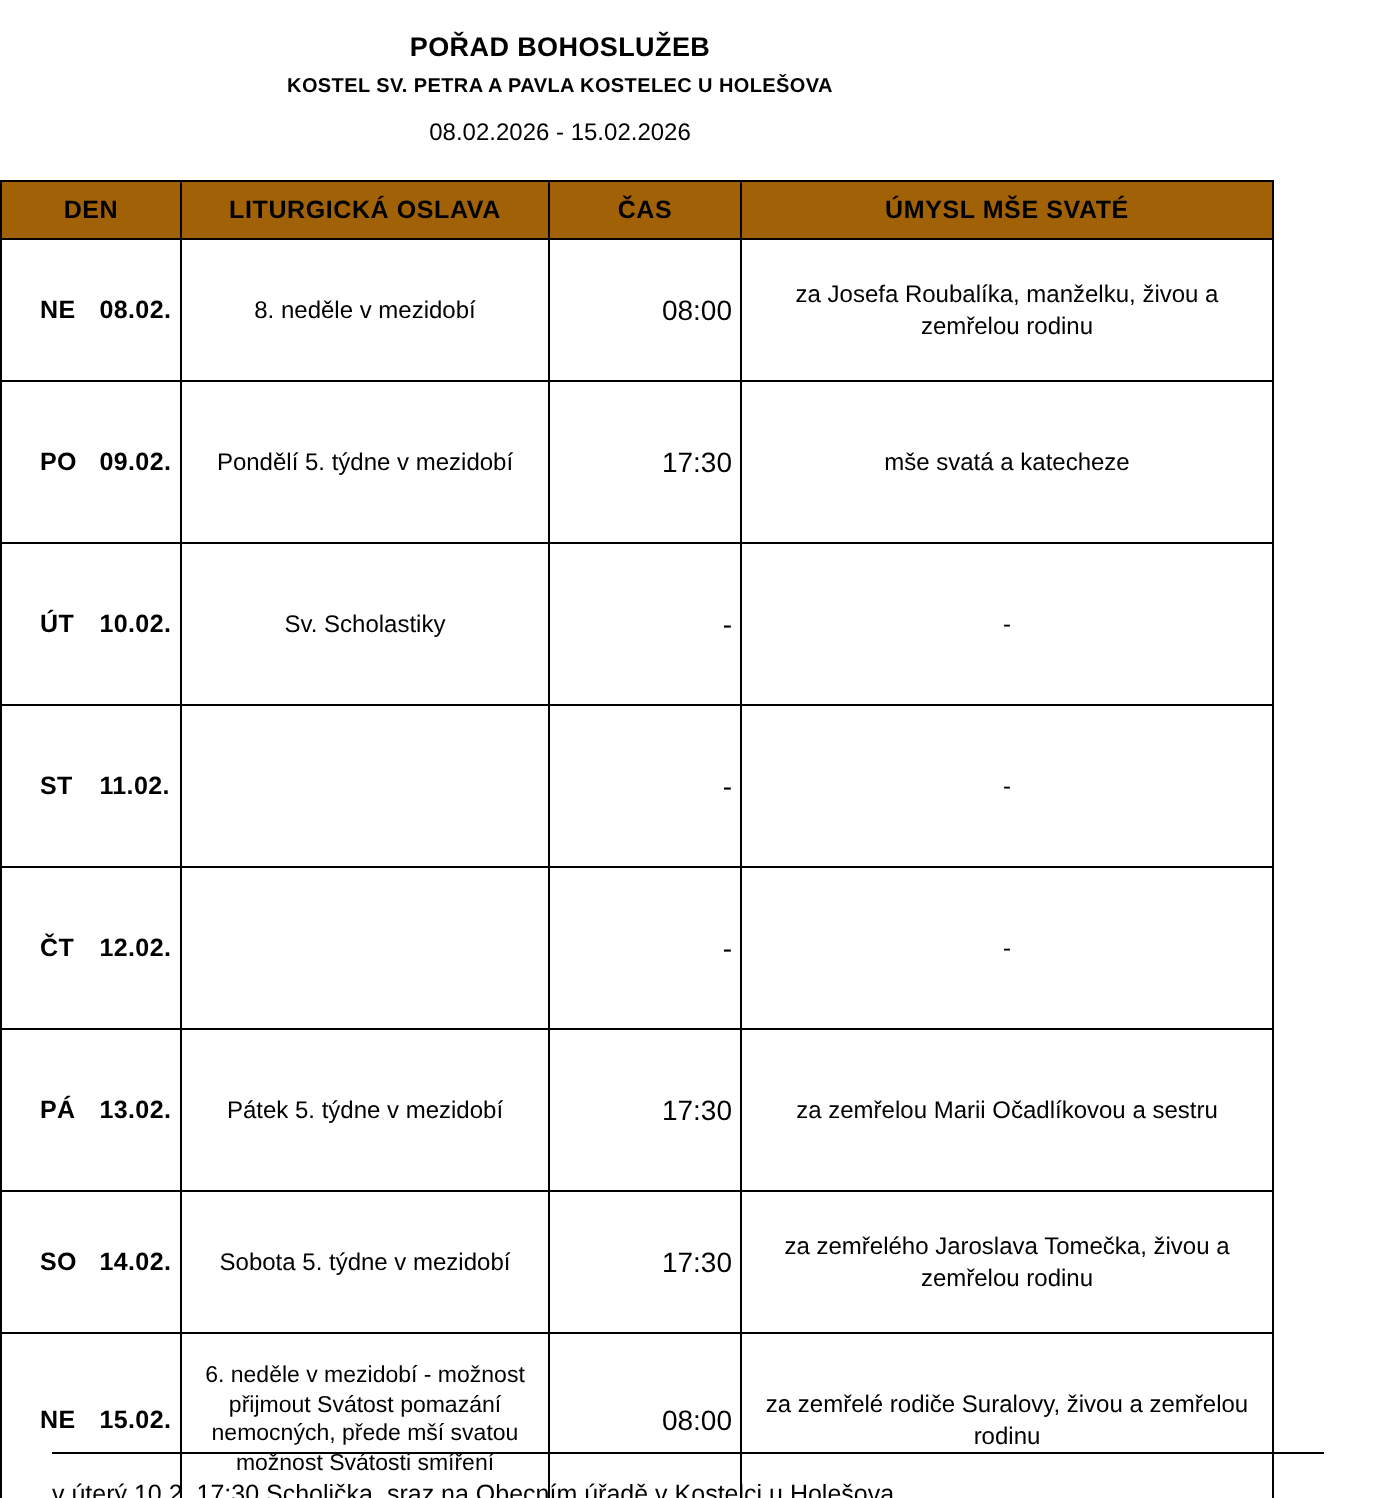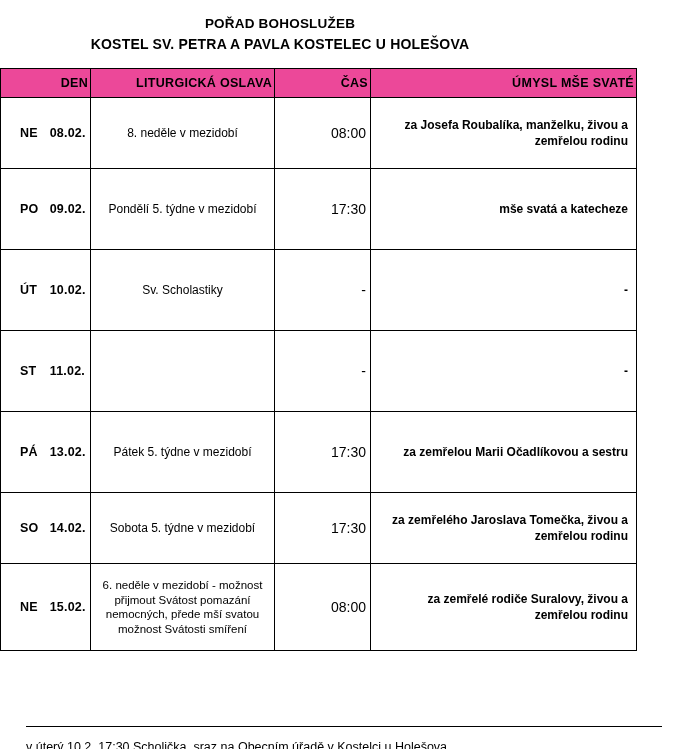--- a/index.html
+++ b/index.html
@@ -26,21 +26,21 @@
     text-align: center;
     padding-top: 14px;
   }
   .header .line1 {
     font-size: 13.5px;
     font-weight: bold;
     letter-spacing: 0.2px;
     line-height: 20px;
   }
   .header .line2 {
-    font-size: 14px;
+    font-size: 10px;
     font-weight: bold;
     letter-spacing: 0.2px;
     line-height: 20px;
   }
   .header .line3 {
     font-size: 12px;
     font-weight: normal;
     line-height: 20px;
     margin-top: 2px;
   }
@@ -48,24 +48,24 @@
     border-collapse: collapse;
     width: 636px;
     margin: 14px auto 0 auto;
     table-layout: fixed;
   }
   table.schedule th, table.schedule td {
     border: 1px solid #000000;
     vertical-align: middle;
   }
   table.schedule thead th {
-    background: #ec4899;
+    background: #a16207;
     font-size: 12.5px;
     font-weight: bold;
-    text-align: right;
+    text-align: center;
     height: 24px;
     padding: 2px 2px;
     letter-spacing: 0.3px;
   }
   col.c-den { width: 90px; }
   col.c-lit { width: 184px; }
   col.c-cas { width: 96px; }
   col.c-umysl { width: 266px; }
 
   td.den {
@@ -85,24 +85,23 @@
     padding: 4px 6px;
     line-height: 16px;
   }
   td.cas {
     font-size: 14px;
     text-align: right;
     padding: 4px 4px;
   }
   td.umysl {
     font-size: 12px;
-    text-align: right;
+    text-align: center;
     padding: 4px 8px;
     line-height: 16px;
-    font-weight: bold;
   }
   tr.r-tall td { height: 62px; }
   tr.r-xtall td { height: 72px; }
   tr.r-last td { height: 78px; }
   td.lit.small {
     font-size: 11.5px;
     line-height: 14.5px;
   }
   .footer {
     position: absolute;
@@ -116,20 +115,21 @@
   }
 </style>
 </head>
 <body>
 
 <div class="page">
 
   <div class="header">
     <div class="line1">POŘAD BOHOSLUŽEB</div>
     <div class="line2">KOSTEL SV. PETRA A PAVLA KOSTELEC U HOLEŠOVA</div>
+    <div class="line3">08.02.2026 - 15.02.2026</div>
   </div>
 
   <table class="schedule">
     <colgroup>
       <col class="c-den">
       <col class="c-lit">
       <col class="c-cas">
       <col class="c-umysl">
     </colgroup>
     <thead>
@@ -172,20 +172,29 @@
         <td class="den">
           <span class="daylabel">ST</span>
           <span>11.02.</span>
         </td>
         <td class="lit"></td>
         <td class="cas">-</td>
         <td class="umysl">-</td>
       </tr>
       <tr class="r-xtall">
         <td class="den">
+          <span class="daylabel">ČT</span>
+          <span>12.02.</span>
+        </td>
+        <td class="lit"></td>
+        <td class="cas">-</td>
+        <td class="umysl">-</td>
+      </tr>
+      <tr class="r-xtall">
+        <td class="den">
           <span class="daylabel">PÁ</span>
           <span>13.02.</span>
         </td>
         <td class="lit">Pátek 5. týdne v mezidobí</td>
         <td class="cas">17:30</td>
         <td class="umysl">za zemřelou Marii Očadlíkovou a sestru</td>
       </tr>
       <tr class="r-tall">
         <td class="den">
           <span class="daylabel">SO</span>

